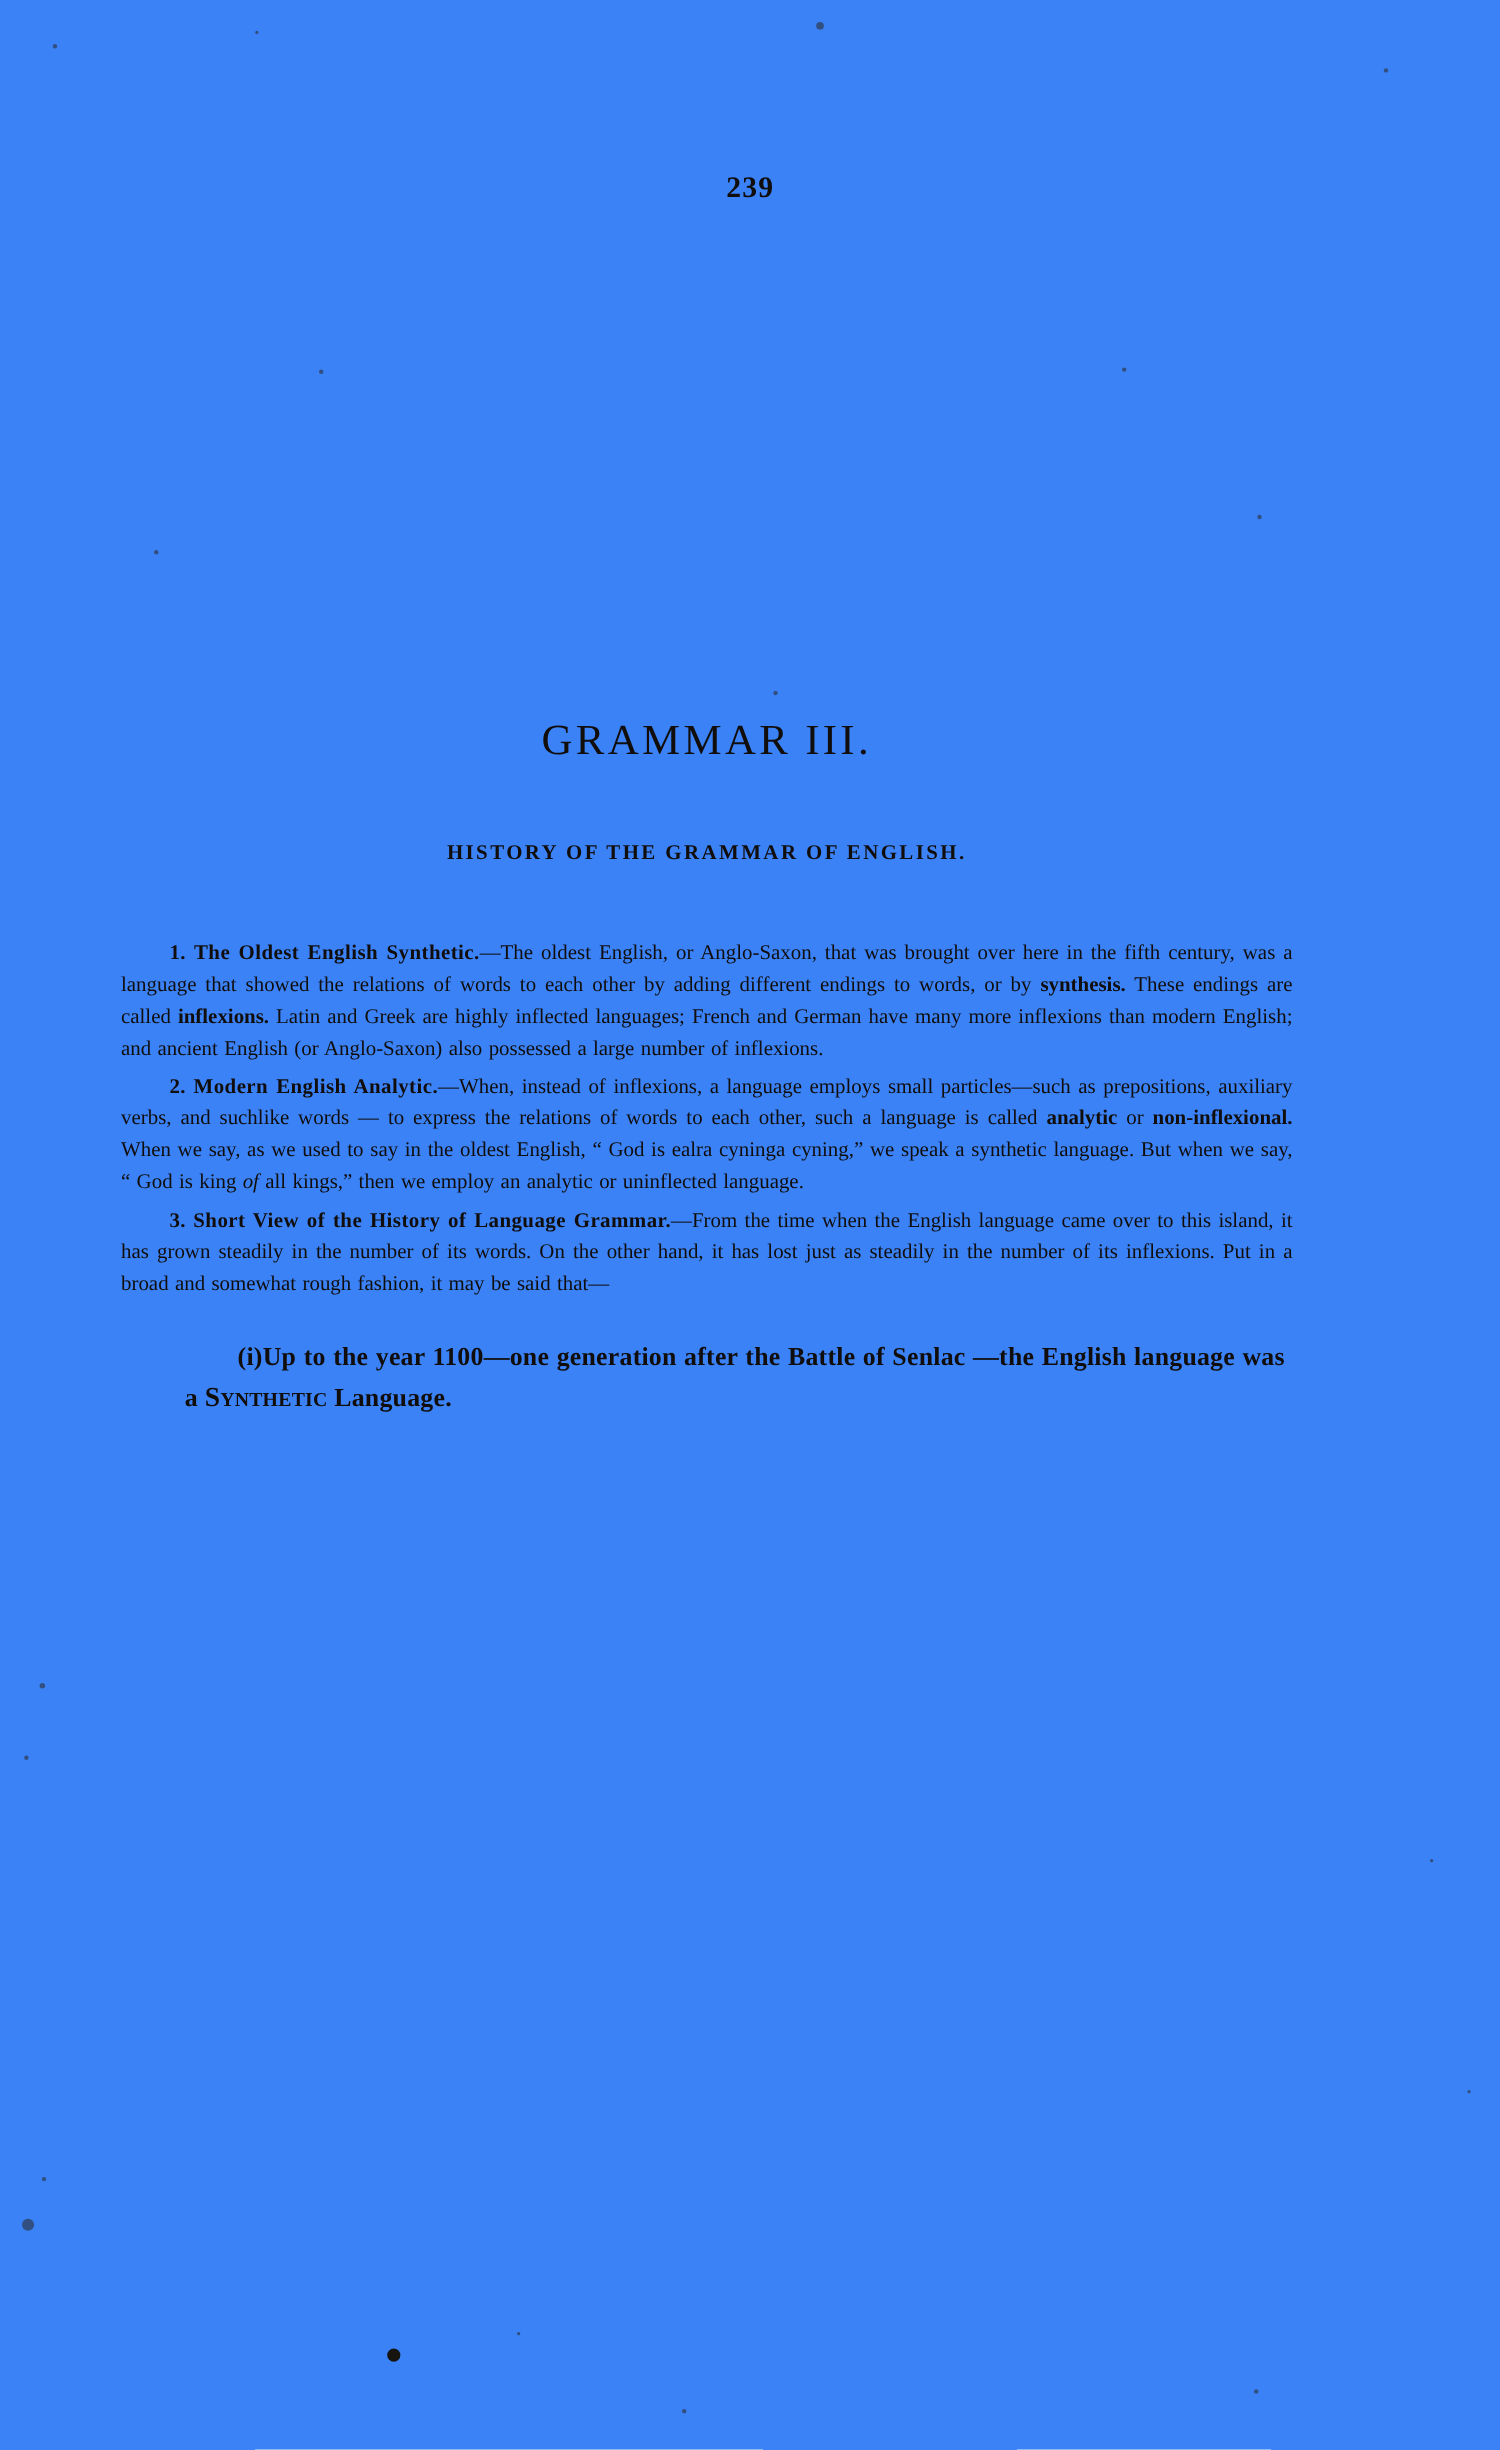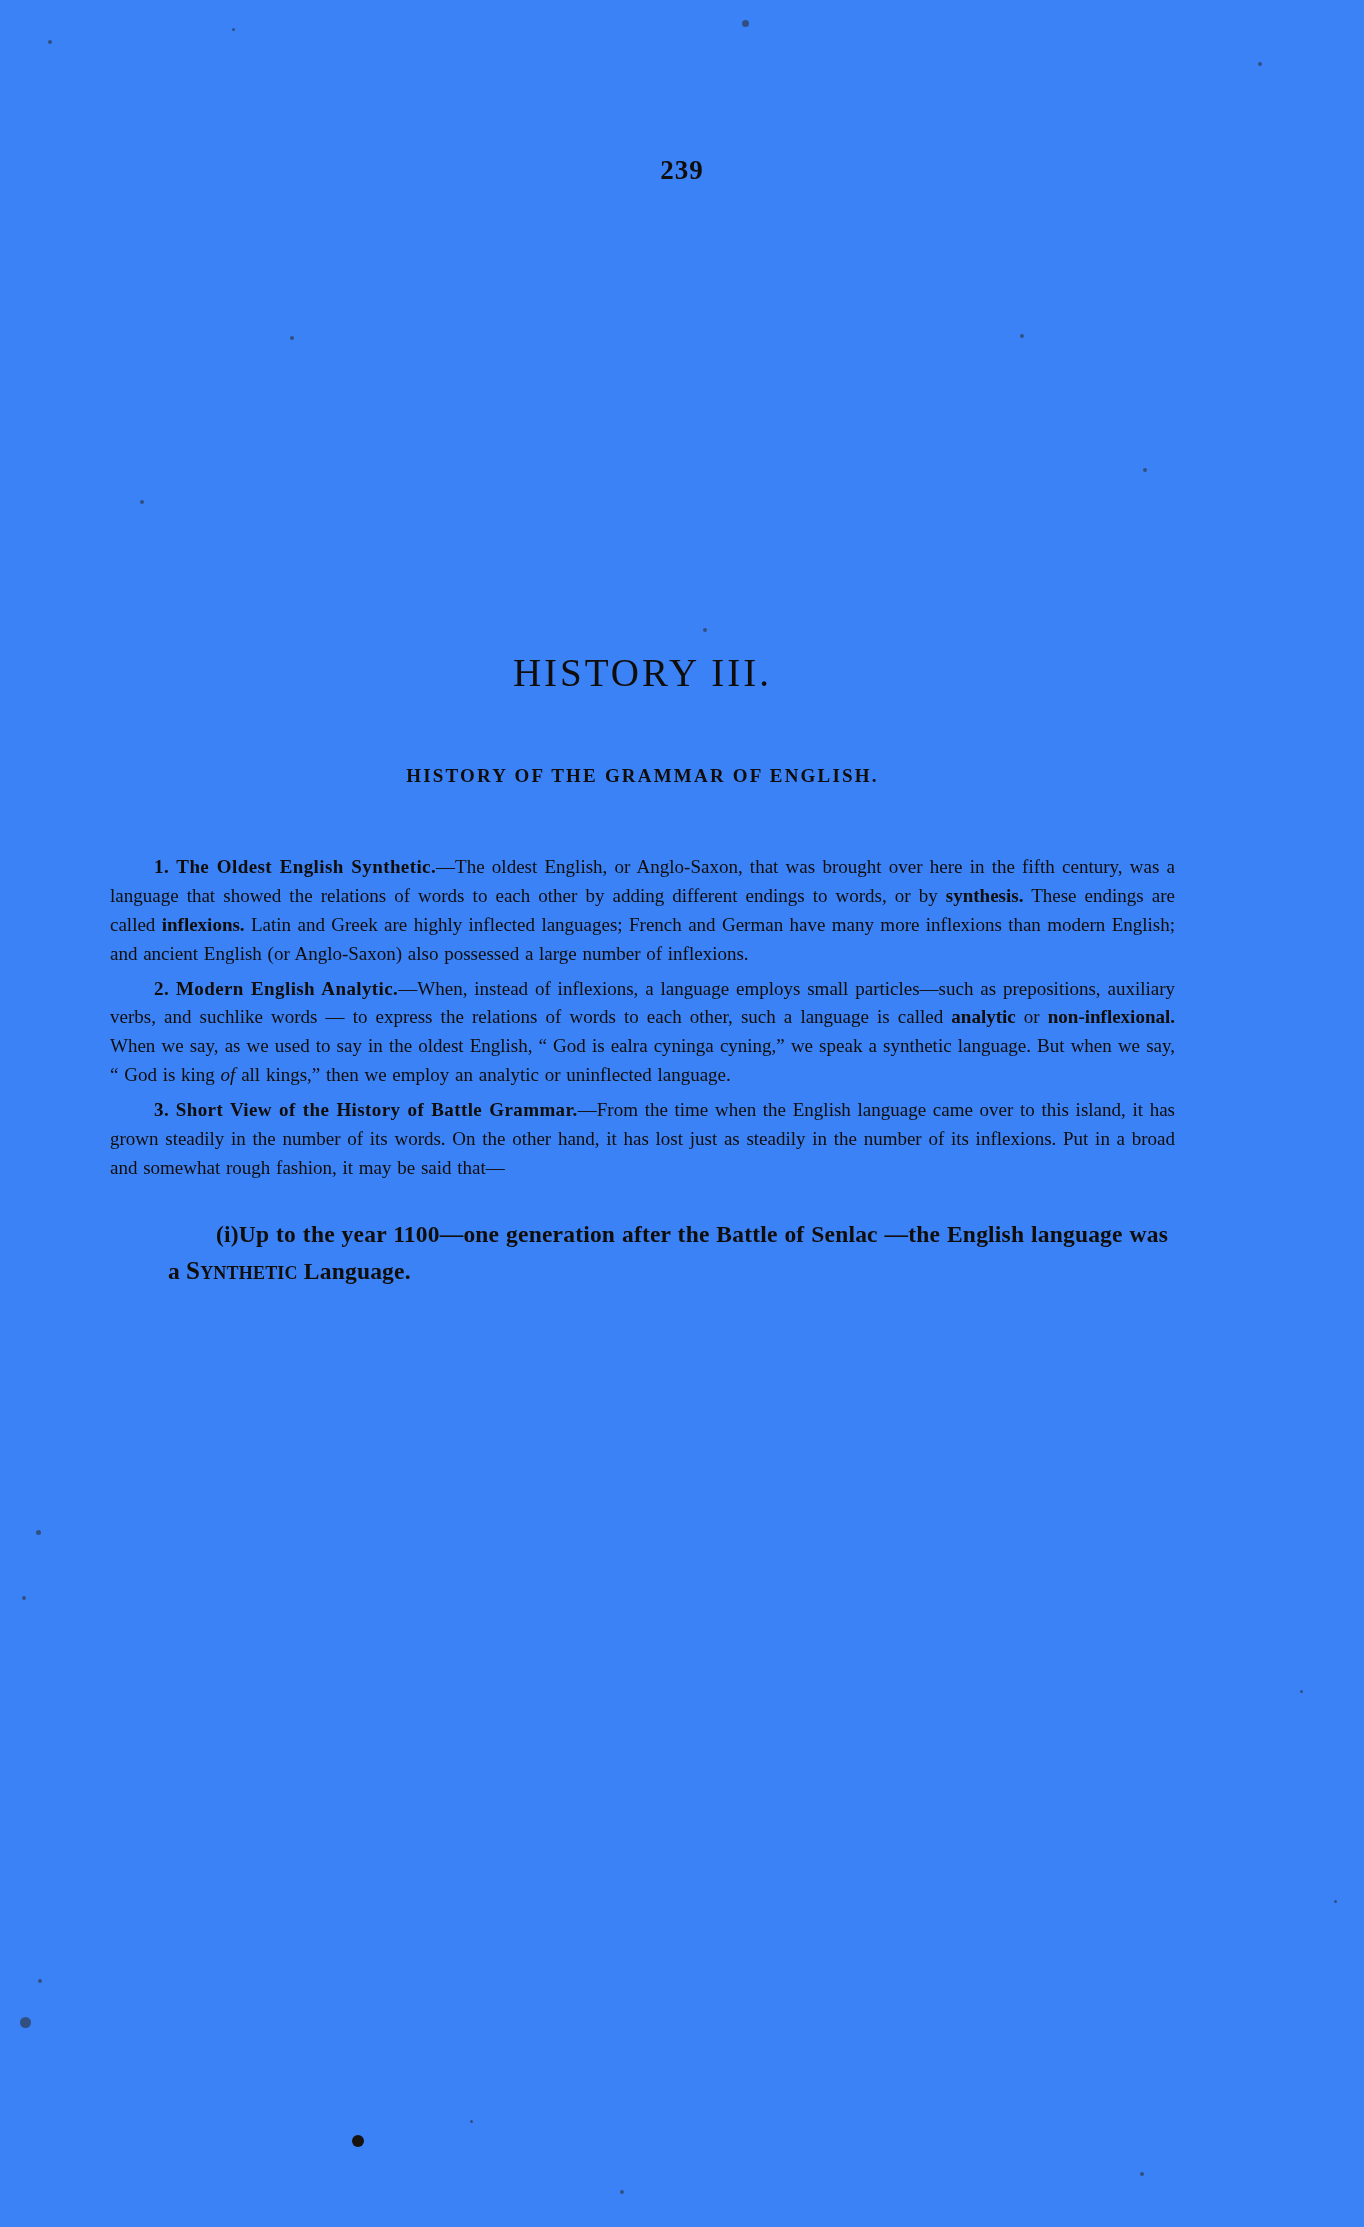--- a/index.html
+++ b/index.html
@@ -136,39 +136,39 @@
   <div class="speck" style="left:1300px;top:1690px;width:3px; height:3px;"></div>
   <div class="speck" style="left:1334px;top:1900px;width:3px; height:3px;"></div>
   <div class="speck" style="left:620px; top:2190px;width:4px; height:4px;"></div>
   <div class="speck" style="left:1140px;top:2172px;width:4px; height:4px;"></div>
   <div class="speck" style="left:470px; top:2120px;width:3px; height:3px;"></div>
 
   <div class="page-number">239</div>
 
   <div class="content">
 
-    <h1 class="chapter-title">HISTORY  III.</h1>
+    <h1 class="chapter-title">GRAMMAR  III.</h1>
 
     <h2 class="chapter-subtitle">
       <span class="smallcaps-sub">HISTORY OF THE GRAMMAR OF ENGLISH.</span>
     </h2>
 
     <p class="body indent">
       <b class="run-in">1.</b>
       <b class="run-in">The Oldest English Synthetic.</b><span>—</span><span>The oldest English, or Anglo-Saxon, that was brought over here in the fifth century, was a language that showed the relations of words to each other by adding different endings to words, or by </span><span class="bold">synthesis.</span><span> These endings are called </span><span class="bold">inflexions.</span><span> Latin and Greek are highly inflected languages; French and German have many more inflexions than modern English; and ancient English (or Anglo-Saxon) also possessed a large number of inflexions.</span>
     </p>
 
     <p class="body indent">
       <b class="run-in">2.</b>
       <b class="run-in">Modern English Analytic.</b><span>—</span><span>When, instead of inflexions, a language employs small particles—such as prepositions, auxiliary verbs, and suchlike words — to express the relations of words to each other, such a language is called </span><span class="bold">analytic</span><span> or </span><span class="bold">non-inflexional.</span><span> When we say, as we used to say in the oldest English, “ God is ealra cyninga cyning,” we speak a synthetic language.  But when we say, “ God is king </span><span class="ital">of</span><span> all kings,” then we employ an analytic or uninflected language.</span>
     </p>
 
     <p class="body indent">
       <b class="run-in">3.</b>
-      <b class="run-in">Short View of the History of Battle Grammar.</b><span>—</span><span>From the time when the English language came over to this island, it has grown steadily in the number of its words.  On the other hand, it has lost just as steadily in the number of its inflexions.  Put in a broad and somewhat rough fashion, it may be said that—</span>
+      <b class="run-in">Short View of the History of Language Grammar.</b><span>—</span><span>From the time when the English language came over to this island, it has grown steadily in the number of its words.  On the other hand, it has lost just as steadily in the number of its inflexions.  Put in a broad and somewhat rough fashion, it may be said that—</span>
     </p>
 
     <p class="note">
       <span class="note-first-indent">(i)</span><span>Up to the year 1100—one generation after the Battle of Senlac —the English language was a </span><span class="sc">Synthetic</span><span> Language.</span>
     </p>
 
   </div>
 
   <div class="footmark"></div>
 </div>

